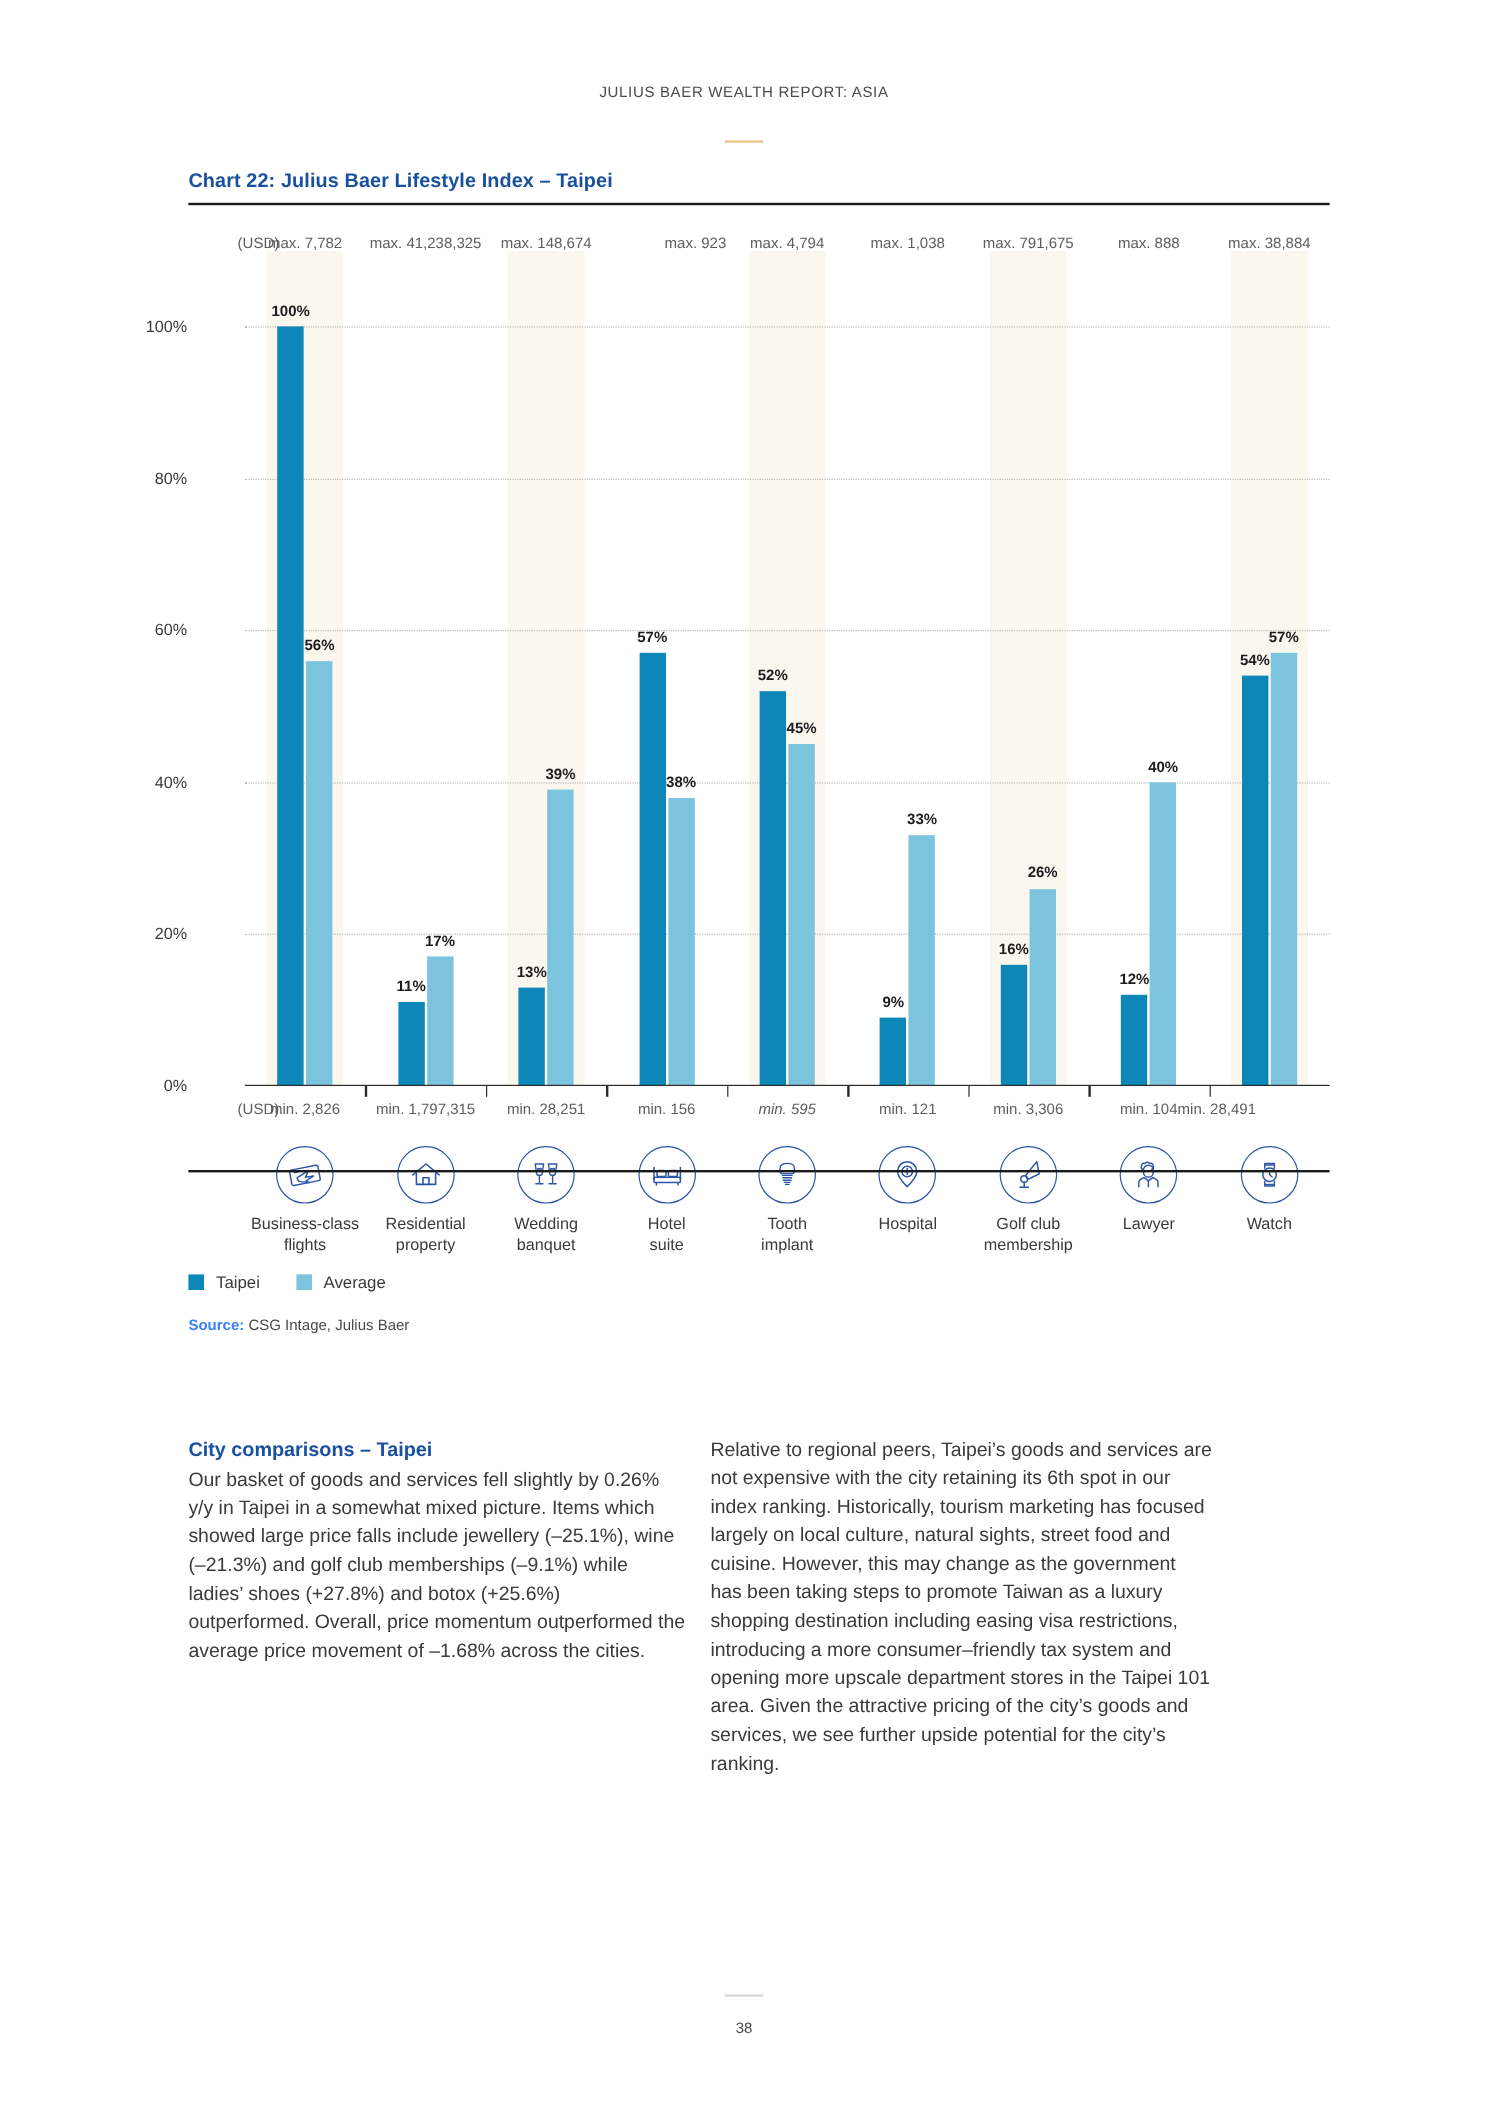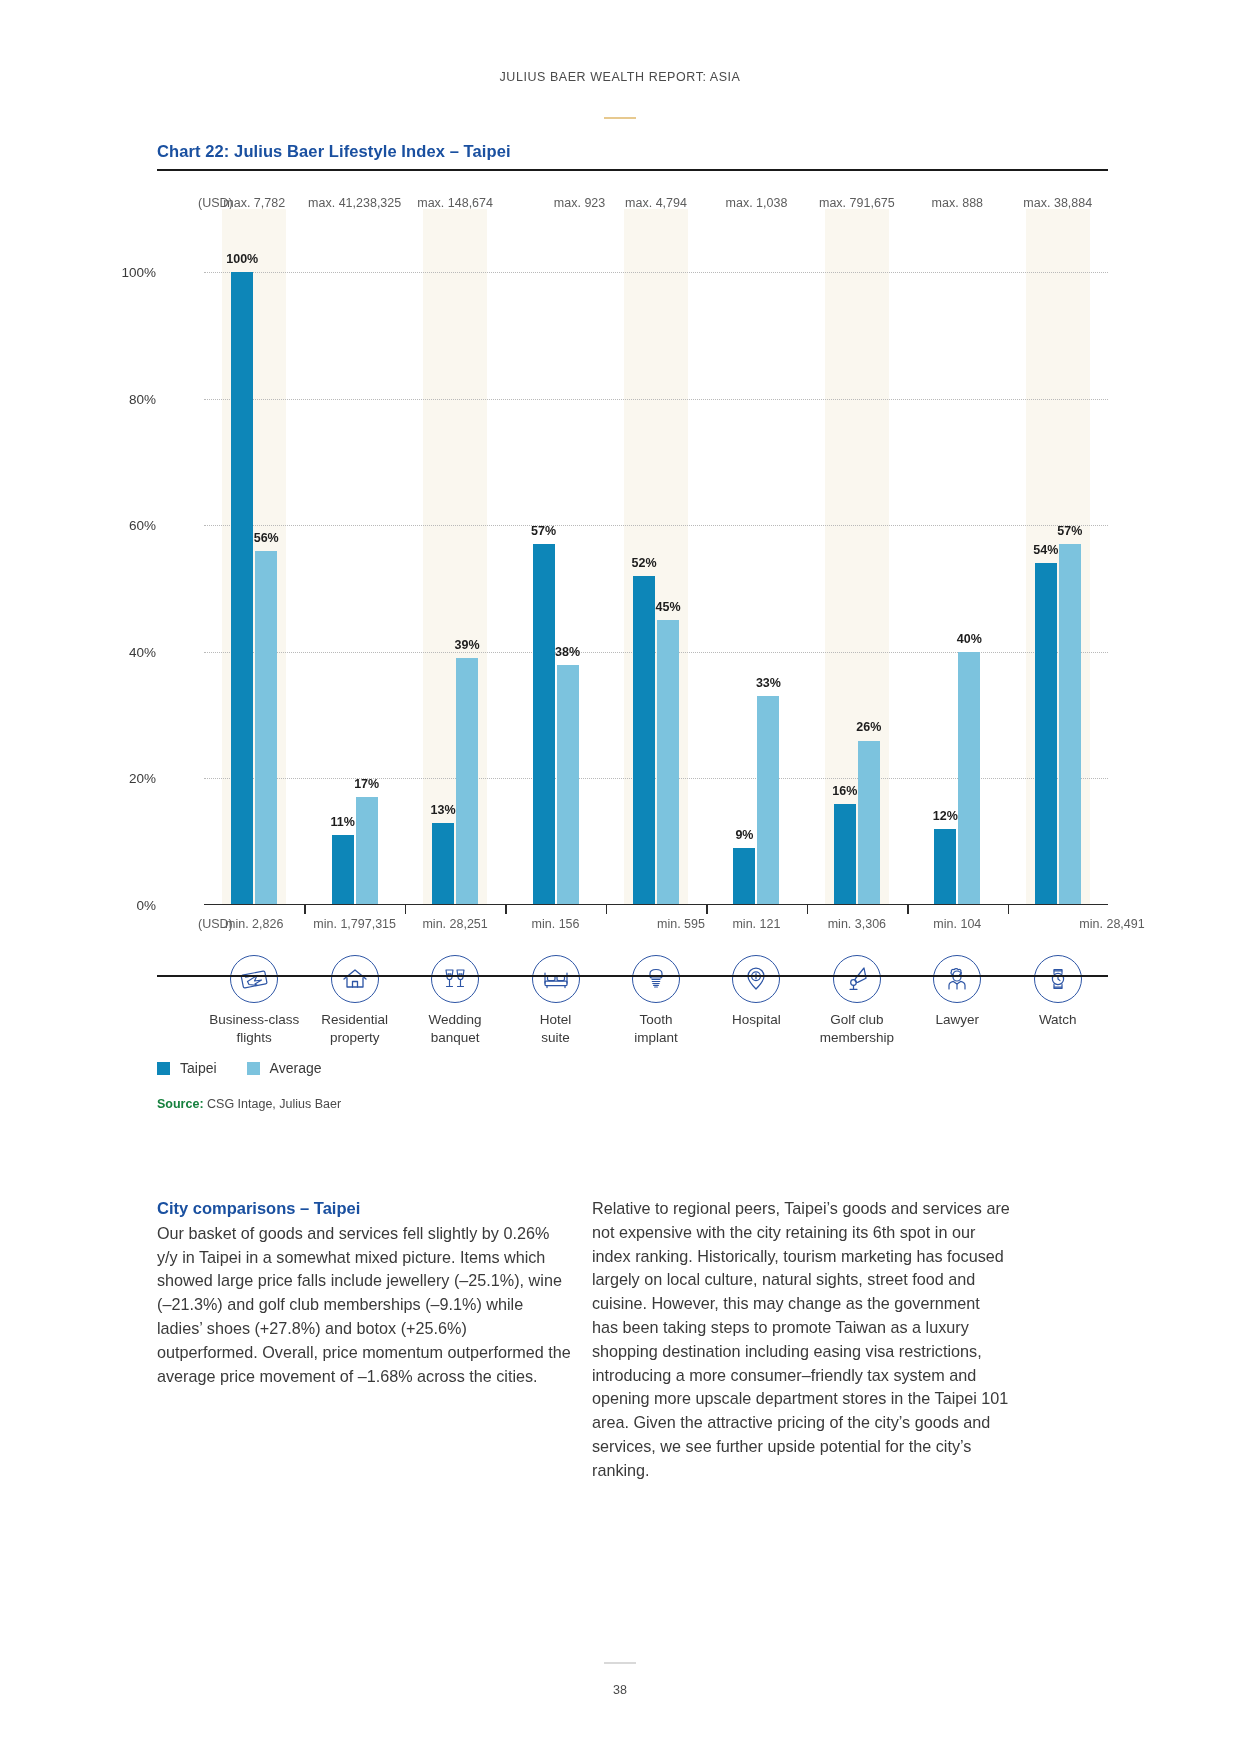--- a/index.html
+++ b/index.html
@@ -215,21 +215,21 @@
   .sw-taipei  { background: #0d86b8; }
   .sw-average { background: #7cc3de; }
 
   .source {
     position: absolute;
     left: 157px;
     top: 1097px;
     font-size: 12.5px;
     color: #4a4a4a;
   }
-  .source b { color: #15803d; }
+  .source b { color: #3b82f6; }
 
   
   .col {
     position: absolute;
     top: 1197px;
     width: 414px;
     font-size: 16.2px;
     line-height: 23.8px;
     color: #3a3a3a;
   }
@@ -364,25 +364,25 @@
         </div>
     </div>
 
     <div class="minmax-row min">
       <span class="usd-tag">(USD)</span>
 
     <span class="minmax-cell" style="left: 97.2222px;">min. 2,826</span>
         <span class="minmax-cell" style="left: 197.667px;">min. 1,797,315</span>
         <span class="minmax-cell" style="left: 298.111px;">min. 28,251</span>
         <span class="minmax-cell" style="left: 398.556px;">min. 156</span>
-        <span class="minmax-cell" style="left: 524px;">min. 595</span>
+        <span class="minmax-cell" style="left: 499px; font-style: italic;">min. 595</span>
         <span class="minmax-cell" style="left: 599.444px;">min. 121</span>
         <span class="minmax-cell" style="left: 699.889px;">min. 3,306</span>
         <span class="minmax-cell" style="left: 800.333px;">min. 104</span>
-        <span class="minmax-cell" style="left: 945px; padding-left: 20px;">min. 28,491</span>
+        <span class="minmax-cell" style="left: 857px;">min. 28,491</span>
       </div>
 
     <div class="cats" id="cats">
         <div class="cat" style="left: 50.2222px;">
           <div class="cat-icon">
             <svg width="30" height="30" viewBox="0 0 30 30" fill="none" stroke="#2d55a5" stroke-width="1.2" stroke-linejoin="round" stroke-linecap="round">
               <rect x="3" y="9" width="24" height="13" rx="1.5" transform="rotate(-11 15 15)"></rect>
               <path d="M8.5 17.5 L18 11.5 L15.5 17 L22.5 16 L16 20 L18.5 21.5 L10 20.5 Z"></path>
               <path d="M6.5 13.2 L9.5 12.6"></path>
             </svg>

